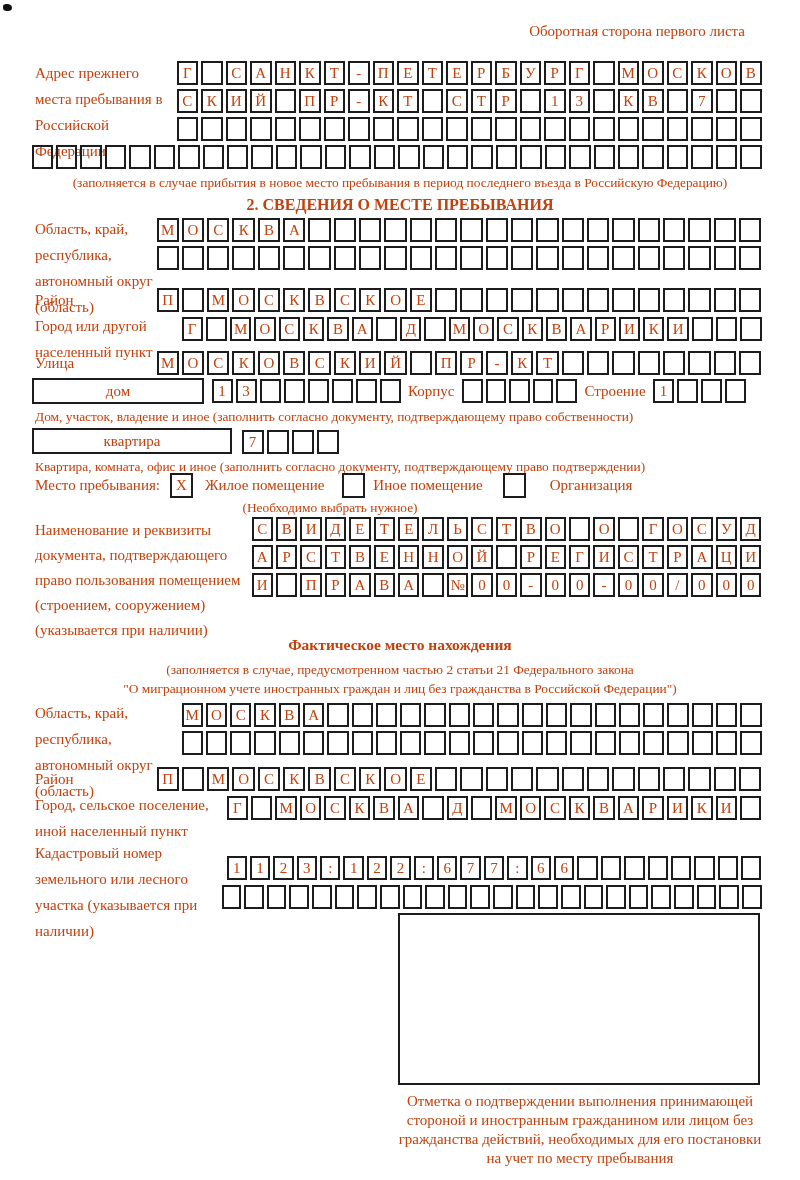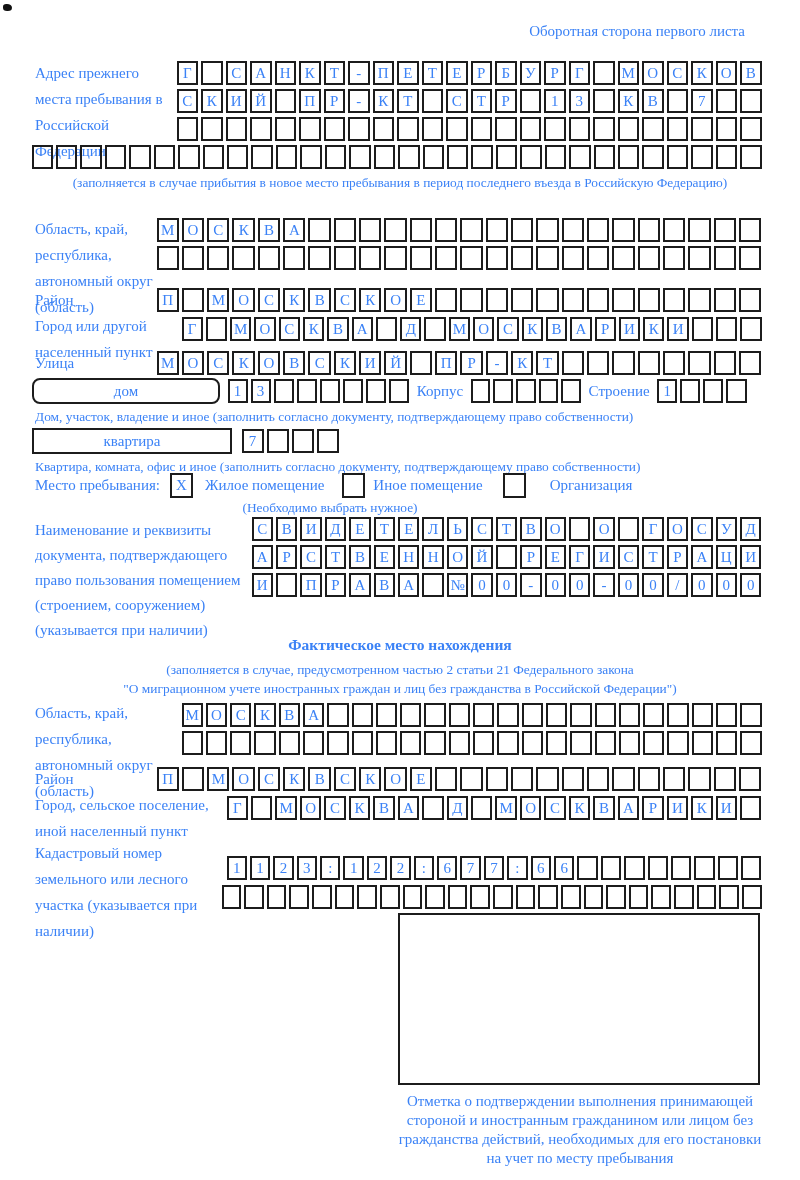--- a/index.html
+++ b/index.html
@@ -2,21 +2,21 @@
 <html><head>
 <meta charset="utf-8">
 <style>
   * { box-sizing: border-box; margin: 0; padding: 0; }
   html,body { background:#fff; }
   .page {
     position: relative;
     width: 800px;
     height: 1180px;
     background: #fff;
-    color: #3b82f6;
+    color: #c2410c;
     font-family: "Liberation Serif", "DejaVu Serif", serif;
     overflow: hidden;
     text-decoration: underline;
   }
   .abs { position: absolute; }
   .lbl { font-size: 15px; line-height: 26px; }
   .lbl.tight { line-height: 25px; }
   .cap { font-size: 13.4px; line-height: 18px; }
   .title { font-weight: bold; font-size: 16px; text-align: center; }
   .char-row { display: flex; }
@@ -176,20 +176,21 @@
       <div class="cell"></div>
       <div class="cell"></div>
       <div class="cell"></div>
       <div class="cell"></div>
       <div class="cell"></div>
       <div class="cell"></div>
       <div class="cell"></div>
     </div>
   <div class="abs cap center" style="left:0; top:174px; width:800px;">(заполняется в случае прибытия в новое место пребывания в период последнего въезда в Российскую Федерацию)</div>
 
+  <div class="abs title" style="left:0; top:196px; width:800px;">2. СВЕДЕНИЯ О МЕСТЕ ПРЕБЫВАНИЯ</div>
 
   <div class="abs lbl" style="left:35px; top:216px; width:132px;">Область, край, республика, автономный округ (область)</div>
   <div class="abs rows" style="left:155px; top:218px; width:608px;">
     <div class="char-row">
         <div class="cell">М</div>
         <div class="cell">О</div>
         <div class="cell">С</div>
         <div class="cell">К</div>
         <div class="cell">В</div>
         <div class="cell">А</div>
@@ -318,21 +319,21 @@
       <div class="cell"></div>
       <div class="cell"></div>
       <div class="cell"></div>
       <div class="cell"></div>
       <div class="cell"></div>
       <div class="cell"></div>
       <div class="cell"></div>
     </div>
 
   <div class="abs inline-flex" style="left:32px; top:378px; width:716px;">
-    <div class="wbox" style="width:188px;border-radius:8px;">дом</div>
+    <div class="wbox" style="width:172px;">дом</div>
     <div class="char-row" style="width:192px; margin-left:6px;">
         <div class="cell">1</div>
         <div class="cell">3</div>
         <div class="cell"></div>
         <div class="cell"></div>
         <div class="cell"></div>
         <div class="cell"></div>
         <div class="cell"></div>
         <div class="cell"></div>
       </div>
@@ -347,30 +348,30 @@
     <span class="lbl nowrap" style="margin:0 6px;text-align:center;">Строение</span>
     <div class="char-row" style="width:96px;">
         <div class="cell">1</div>
         <div class="cell"></div>
         <div class="cell"></div>
         <div class="cell"></div>
       </div>
   </div>
   <div class="abs cap" style="left:35px; top:408px; width:760px;">Дом, участок, владение и иное (заполнить согласно документу, подтверждающему право собственности)</div>
 
-  <div class="abs inline-flex" style="left:32px; top:428px;">
+  <div class="abs inline-flex" style="left:32px; top:428px;align-items:flex-end;">
     <div class="wbox" style="width:200px;">квартира</div>
     <div class="char-row" style="width:100px; margin-left:8px;">
         <div class="cell">7</div>
         <div class="cell"></div>
         <div class="cell"></div>
         <div class="cell"></div>
       </div>
   </div>
-  <div class="abs cap" style="left:35px; top:458px; width:760px;">Квартира, комната, офис и иное (заполнить согласно документу, подтверждающему право собственности)</div>
+  <div class="abs cap" style="left:35px; top:458px; width:760px;">Квартира, комната, офис и иное (заполнить согласно документу, подтверждающему право подтверждении)</div>
 
   <div class="abs inline-flex" style="left:35px; top:472px;">
     <span class="lbl nowrap">Место пребывания:</span>
     <span class="cbx" style="margin-left:10px;">X</span>
     <span class="lbl nowrap" style="margin-left:12px;">Жилое помещение</span>
     <span class="cbx" style="margin-left:18px;"></span>
     <span class="lbl nowrap" style="margin-left:8px;">Иное помещение</span>
     <span class="cbx" style="margin-left:20px;"></span>
     <span class="lbl nowrap" style="margin-left:24px;">Организация</span>
   </div>

